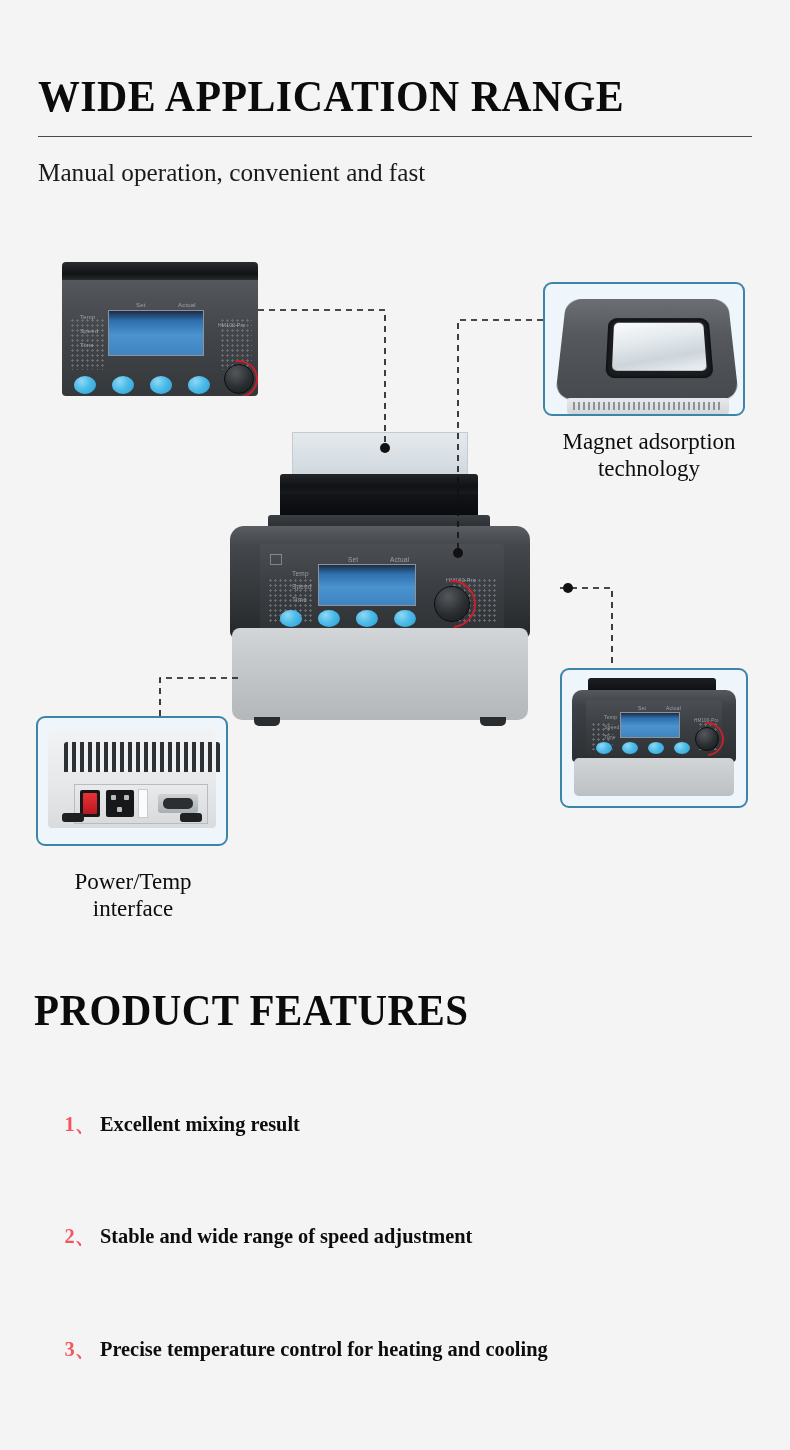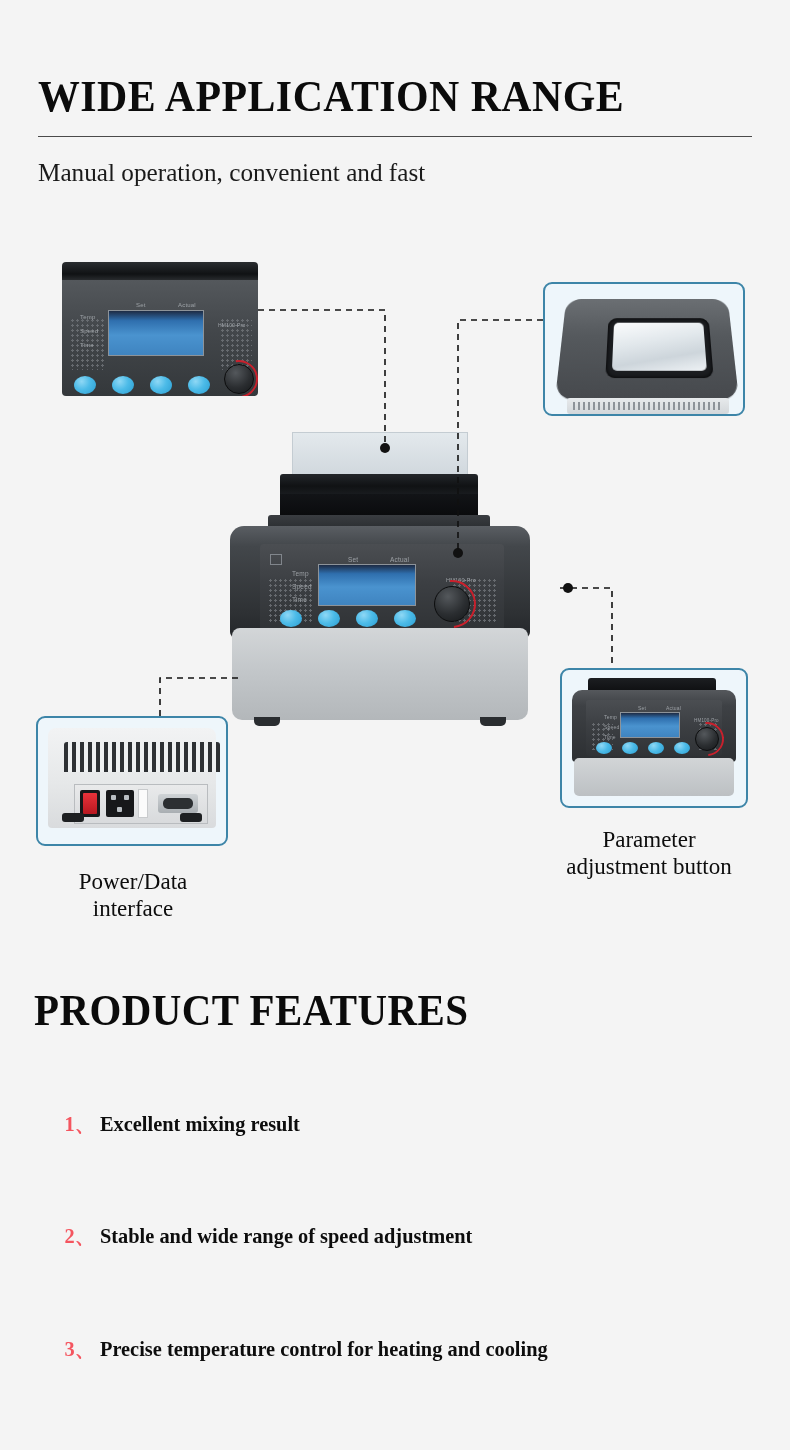--- a/index.html
+++ b/index.html
@@ -300,20 +300,22 @@
   </div>
 
   <div class="thumb" id="thumb-magnet">
     <div id="mag-body">
       <div id="mag-well"></div>
       <div id="mag-plate"></div>
     </div>
     <div id="mag-vent"></div>
     <div id="mag-vent-slots"></div>
   </div>
+  <div class="callout" id="label-magnet">Magnet adsorption
+technology</div>
 
   <div id="hero">
     <div id="hero-lid"></div>
     <div id="hero-blockA"></div>
     <div id="hero-blockB">
       <div id="hero-block-label">1.5mL</div>
     </div>
     <div id="hero-deck"></div>
     <div id="hero-body"></div>
 
@@ -358,21 +360,21 @@
         <div class="iec-pin" style="left:18px;top:5px;"></div>
         <div class="iec-pin" style="left:11px;top:17px;"></div>
       </div>
       <div id="pw-fuse"></div>
       <div id="pw-db9"></div>
       <div id="pw-db9-slot"></div>
       <div class="pw-foot" style="left:14px;"></div>
       <div class="pw-foot" style="right:14px;"></div>
     </div>
   </div>
-  <div class="callout" id="label-power">Power/Data
+  <div class="callout" id="label-power">Power/Temp
 interface</div>
 
   <div class="thumb" id="thumb-knob">
     <div id="kb-top"></div>
     <div id="kb-body"></div>
     <div class="panel-face" id="kb-panel">
       <div class="dotgrid" style="left:5px;top:22px;width:22px;height:28px;"></div>
       <div class="dotgrid" style="left:112px;top:22px;width:20px;height:28px;"></div>
       <div class="microtext" style="left:18px;top:14px;font-size:5px;">Temp</div>
       <div class="microtext" style="left:18px;top:24px;font-size:5px;">Speed</div>
@@ -383,22 +385,20 @@
       <div class="lcd" style="left:34px;top:12px;width:60px;height:26px;"></div>
       <div class="btn-blue" style="left:10px;top:42px;width:16px;height:12px;"></div>
       <div class="btn-blue" style="left:36px;top:42px;width:16px;height:12px;"></div>
       <div class="btn-blue" style="left:62px;top:42px;width:16px;height:12px;"></div>
       <div class="btn-blue" style="left:88px;top:42px;width:16px;height:12px;"></div>
       <div class="knob-arc" style="left:104px;top:22px;width:34px;height:34px;transform:rotate(40deg);"></div>
       <div class="knob" style="left:109px;top:27px;width:24px;height:24px;"></div>
     </div>
     <div id="kb-base"></div>
   </div>
-  <div class="callout" id="label-knob">Parameter
-adjustment button</div>
 
   <div class="lead" style="left:0;top:0;width:790px;height:1450px;">
     <svg width="790" height="1450">
 
       <polyline class="dash" points="258,310 385,310 385,448"></polyline>
       <circle class="dot" cx="385" cy="448" r="5"></circle>
 
       <polyline class="dash" points="543,320 458,320 458,553"></polyline>
       <circle class="dot" cx="458" cy="553" r="5"></circle>
 

